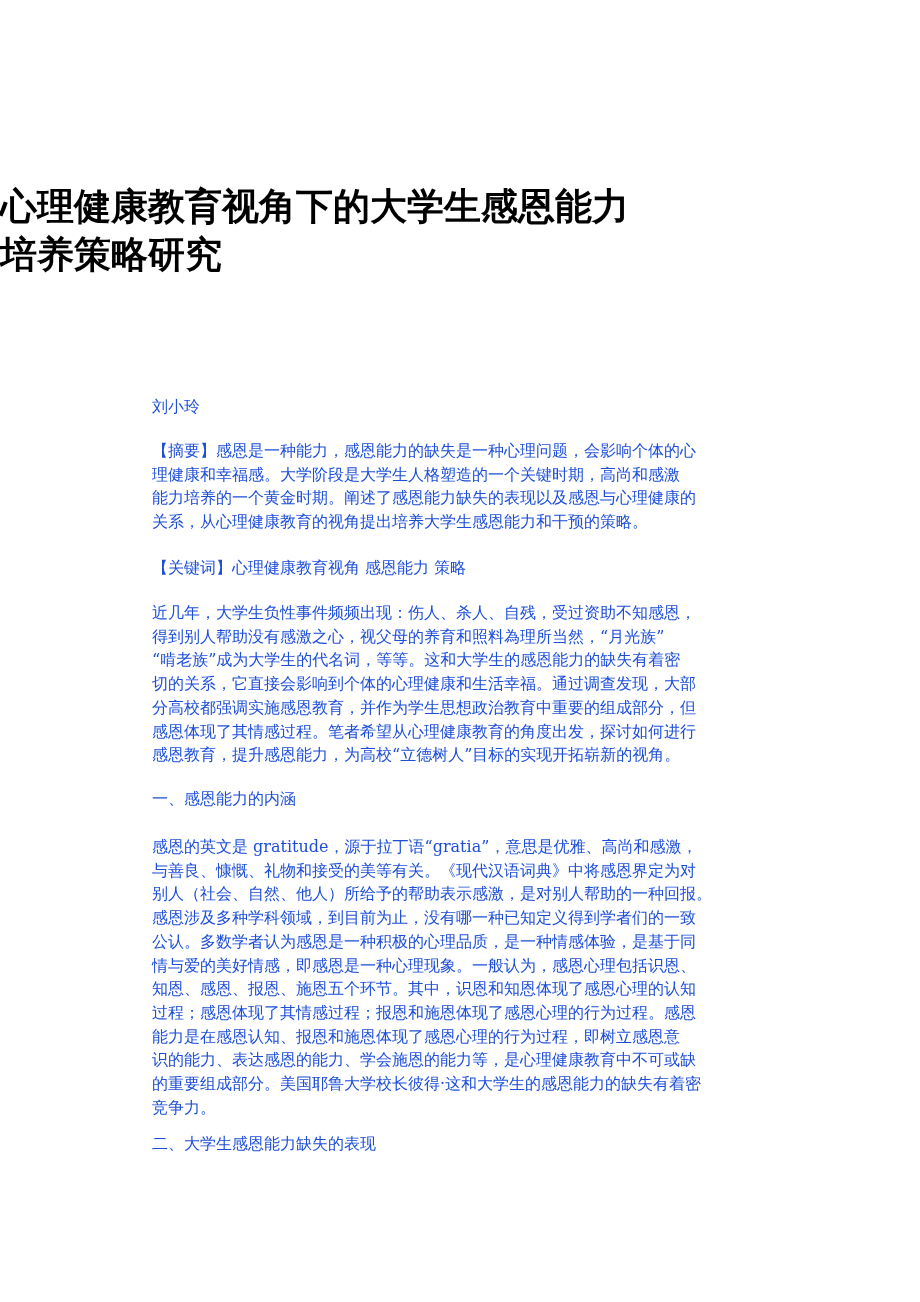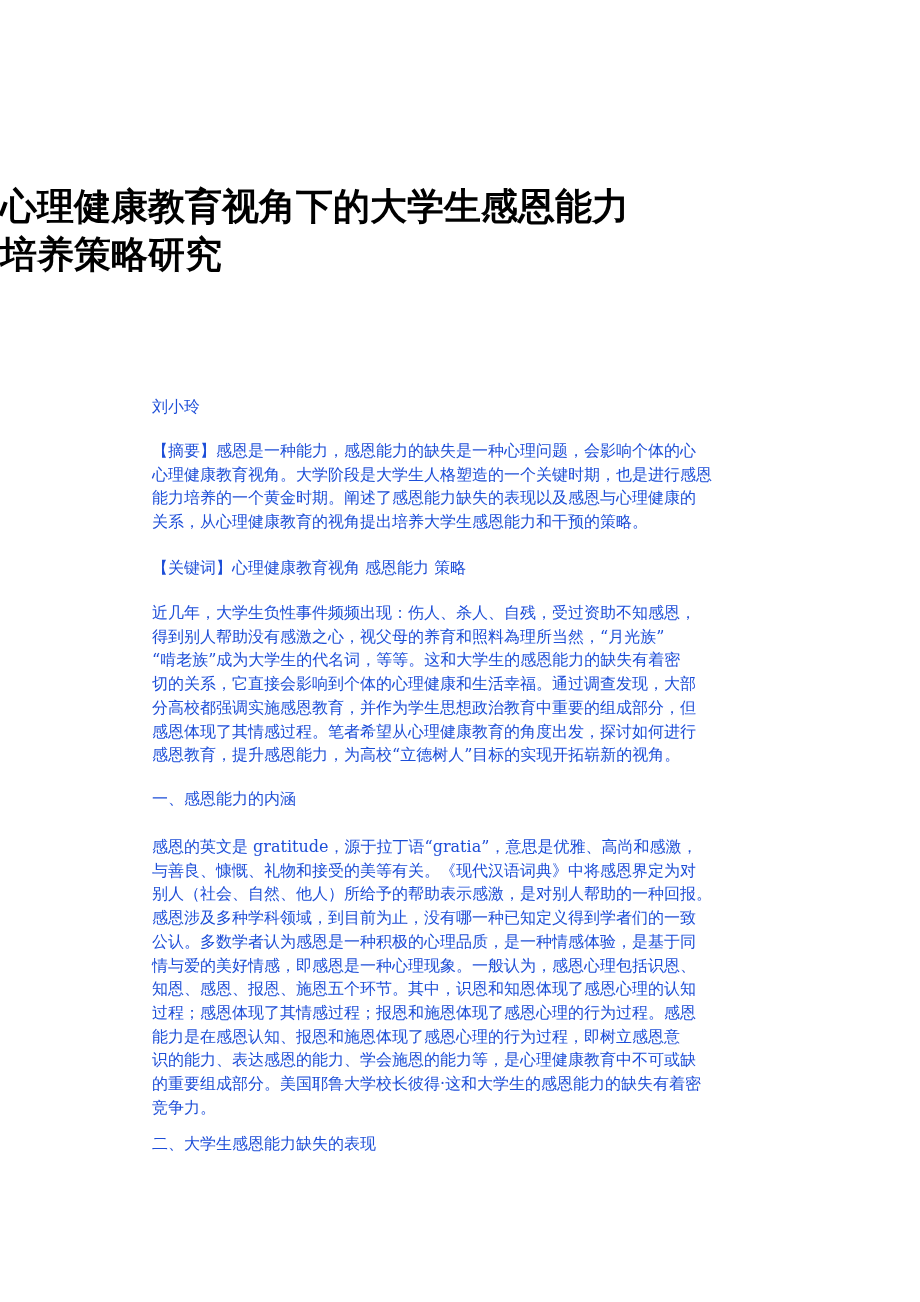--- a/index.html
+++ b/index.html
@@ -63,21 +63,21 @@
     <span class="tline">心理健康教育视角下的大学生感恩能力</span>
     <span class="tline">培养策略研究</span>
   </div>
 
   <div class="body-block" id="author">
     <span class="line">刘小玲</span>
   </div>
 
   <div class="body-block" id="abstract">
     <span class="line">【摘要】感恩是一种能力，感恩能力的缺失是一种心理问题，会影响个体的心</span>
-    <span class="line">心理健康教育视角。大学阶段是大学生人格塑造的一个关键时期，也是进行感恩</span>
+    <span class="line">理健康和幸福感。大学阶段是大学生人格塑造的一个关键时期，高尚和感激</span>
     <span class="line">能力培养的一个黄金时期。阐述了感恩能力缺失的表现以及感恩与心理健康的</span>
     <span class="line">关系，从心理健康教育的视角提出培养大学生感恩能力和干预的策略。</span>
   </div>
 
   <div class="body-block" id="keywords">
     <span class="line">【关键词】心理健康教育视角 感恩能力 策略</span>
   </div>
 
   <div class="body-block" id="intro">
     <span class="line">近几年，大学生负性事件频频出现：伤人、杀人、自残，受过资助不知感恩，</span>

